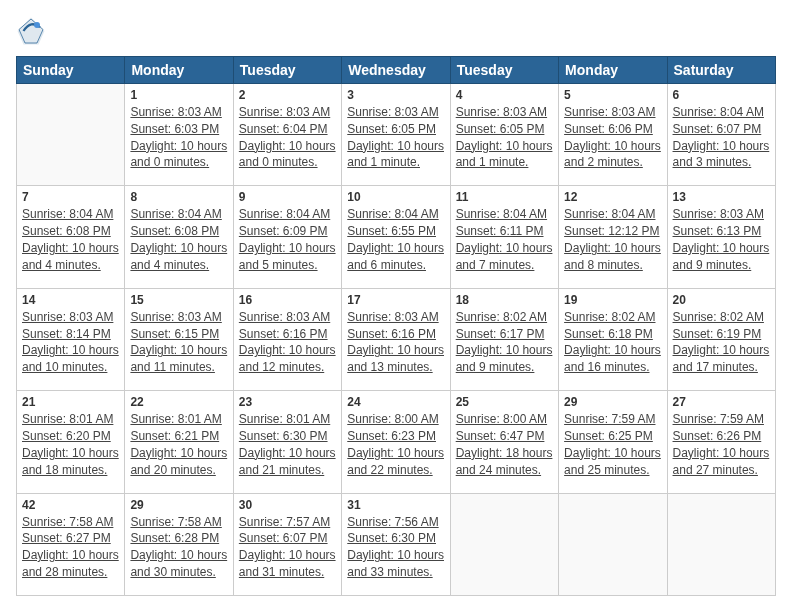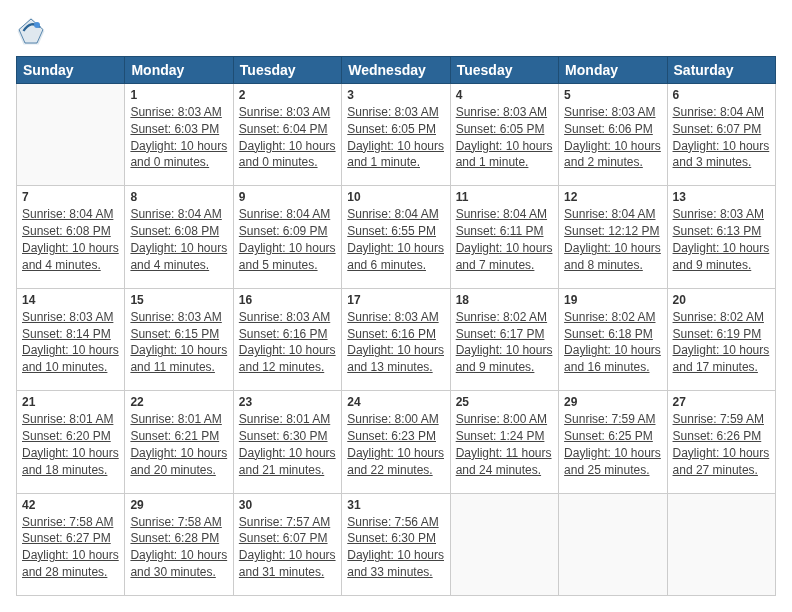--- a/index.html
+++ b/index.html
@@ -228,21 +228,21 @@
           <td>
             <span class="day-number">23</span>
             <div class="day-info"><span>Sunrise: 8:01 AM</span><br><span>Sunset: 6:30 PM</span><br><span>Daylight: 10 hours and 21 minutes.</span></div>
           </td>
           <td>
             <span class="day-number">24</span>
             <div class="day-info"><span>Sunrise: 8:00 AM</span><br><span>Sunset: 6:23 PM</span><br><span>Daylight: 10 hours and 22 minutes.</span></div>
           </td>
           <td>
             <span class="day-number">25</span>
-            <div class="day-info"><span>Sunrise: 8:00 AM</span><br><span>Sunset: 1:24 PM</span><br><span>Daylight: 11 hours and 24 minutes.</span></div>
+            <div class="day-info"><span>Sunrise: 8:00 AM</span><br><span>Sunset: 6:47 PM</span><br><span>Daylight: 18 hours and 24 minutes.</span></div>
           </td>
           <td>
             <span class="day-number">29</span>
             <div class="day-info"><span>Sunrise: 7:59 AM</span><br><span>Sunset: 6:25 PM</span><br><span>Daylight: 10 hours and 25 minutes.</span></div>
           </td>
           <td>
             <span class="day-number">27</span>
             <div class="day-info"><span>Sunrise: 7:59 AM</span><br><span>Sunset: 6:26 PM</span><br><span>Daylight: 10 hours and 27 minutes.</span></div>
           </td>
         </tr>

